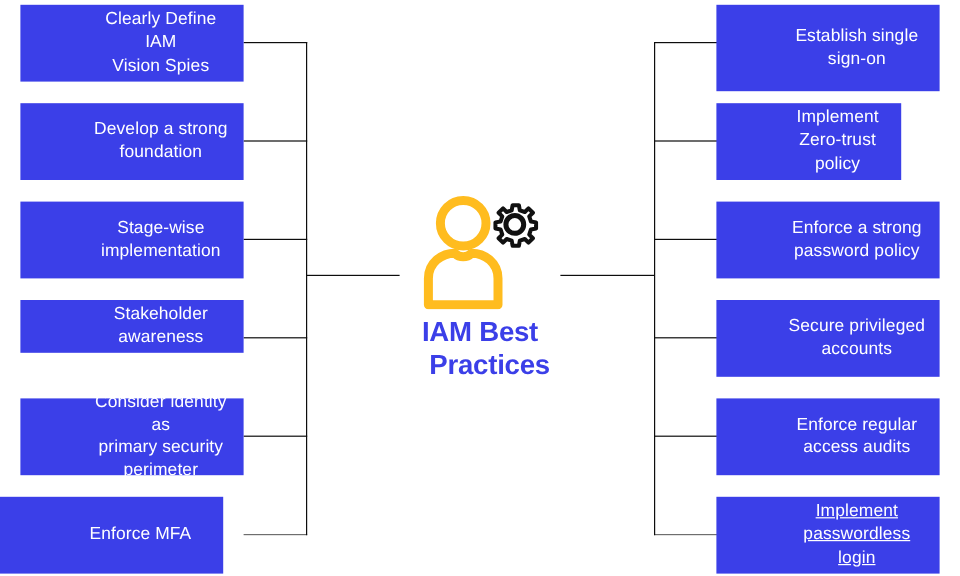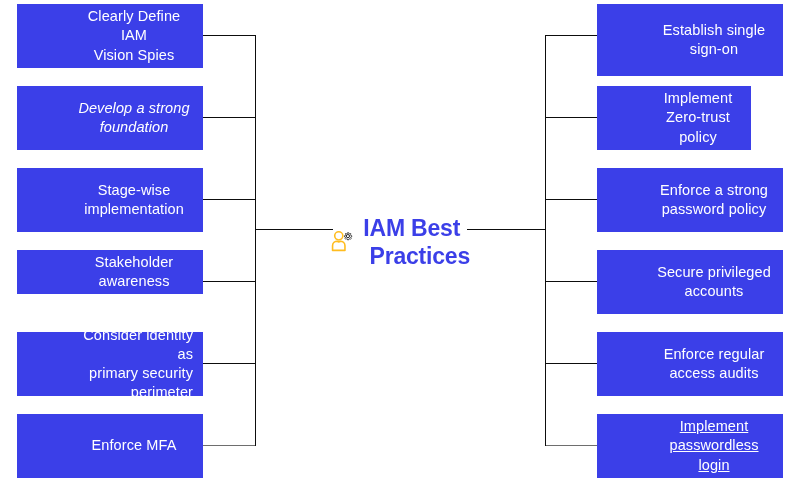--- a/index.html
+++ b/index.html
@@ -52,20 +52,21 @@
 
   
   #hub {
     position: absolute;
     left: 330px;
     top: 160px;
     width: 140px;
     height: 160px;
     z-index: 4;
     display: flex;
+    flex-direction: column;
     align-items: center;
   }
   #hub-icon {
     width: 110px;
     height: 96px;
     margin-top: 2px;
   }
   #hub-title {
     margin-top: 4px;
     text-align: center;
@@ -99,46 +100,46 @@
   <div class="hline gray" style="left:545px; top:445px; width:53px;"></div>
   <div class="vline" style="left:545px; top:35px; height:411px;"></div>
   <div class="hline" style="left:467px; top:229px; width:78px;"></div>
 
   <div class="node" style="left:17px; top:4px;   width:186px; height:64px;">
     <div>
       <span>Clearly Define IAM</span>
       <span>Vision Spies</span>
     </div>
   </div>
-  <div class="node" style="left:17px; top:86px;  width:186px; height:64px;font-style:italic;">
+  <div class="node" style="left:17px; top:86px;  width:186px; height:64px;">
     <div>
       <span>Develop a strong</span>
       <span>foundation</span>
     </div>
   </div>
   <div class="node" style="left:17px; top:168px; width:186px; height:64px;">
     <div>
       <span>Stage-wise</span>
       <span>implementation</span>
     </div>
   </div>
   <div class="node" style="left:17px; top:250px; width:186px; height:44px;">
     <div>
       <span>Stakeholder</span>
       <span>awareness</span>
     </div>
   </div>
-  <div class="node" style="left:17px; top:332px; width:186px; height:64px;text-align:right;">
+  <div class="node" style="left:17px; top:332px; width:186px; height:64px;">
     <div>
       <span>Consider identity as</span>
       <span>primary security</span>
       <span>perimeter</span>
     </div>
   </div>
-  <div class="node" style="left:17px; top:414px; width:186px; height:64px;">
+  <div class="node" style="left:0; top:414px; width:186px; height:64px;">
     <div>
       <span>Enforce MFA</span>
     </div>
   </div>
 
   <div class="node" style="left:597px; top:4px;   width:186px; height:72px;">
     <div>
       <span>Establish single</span>
       <span>sign-on</span>
     </div>

